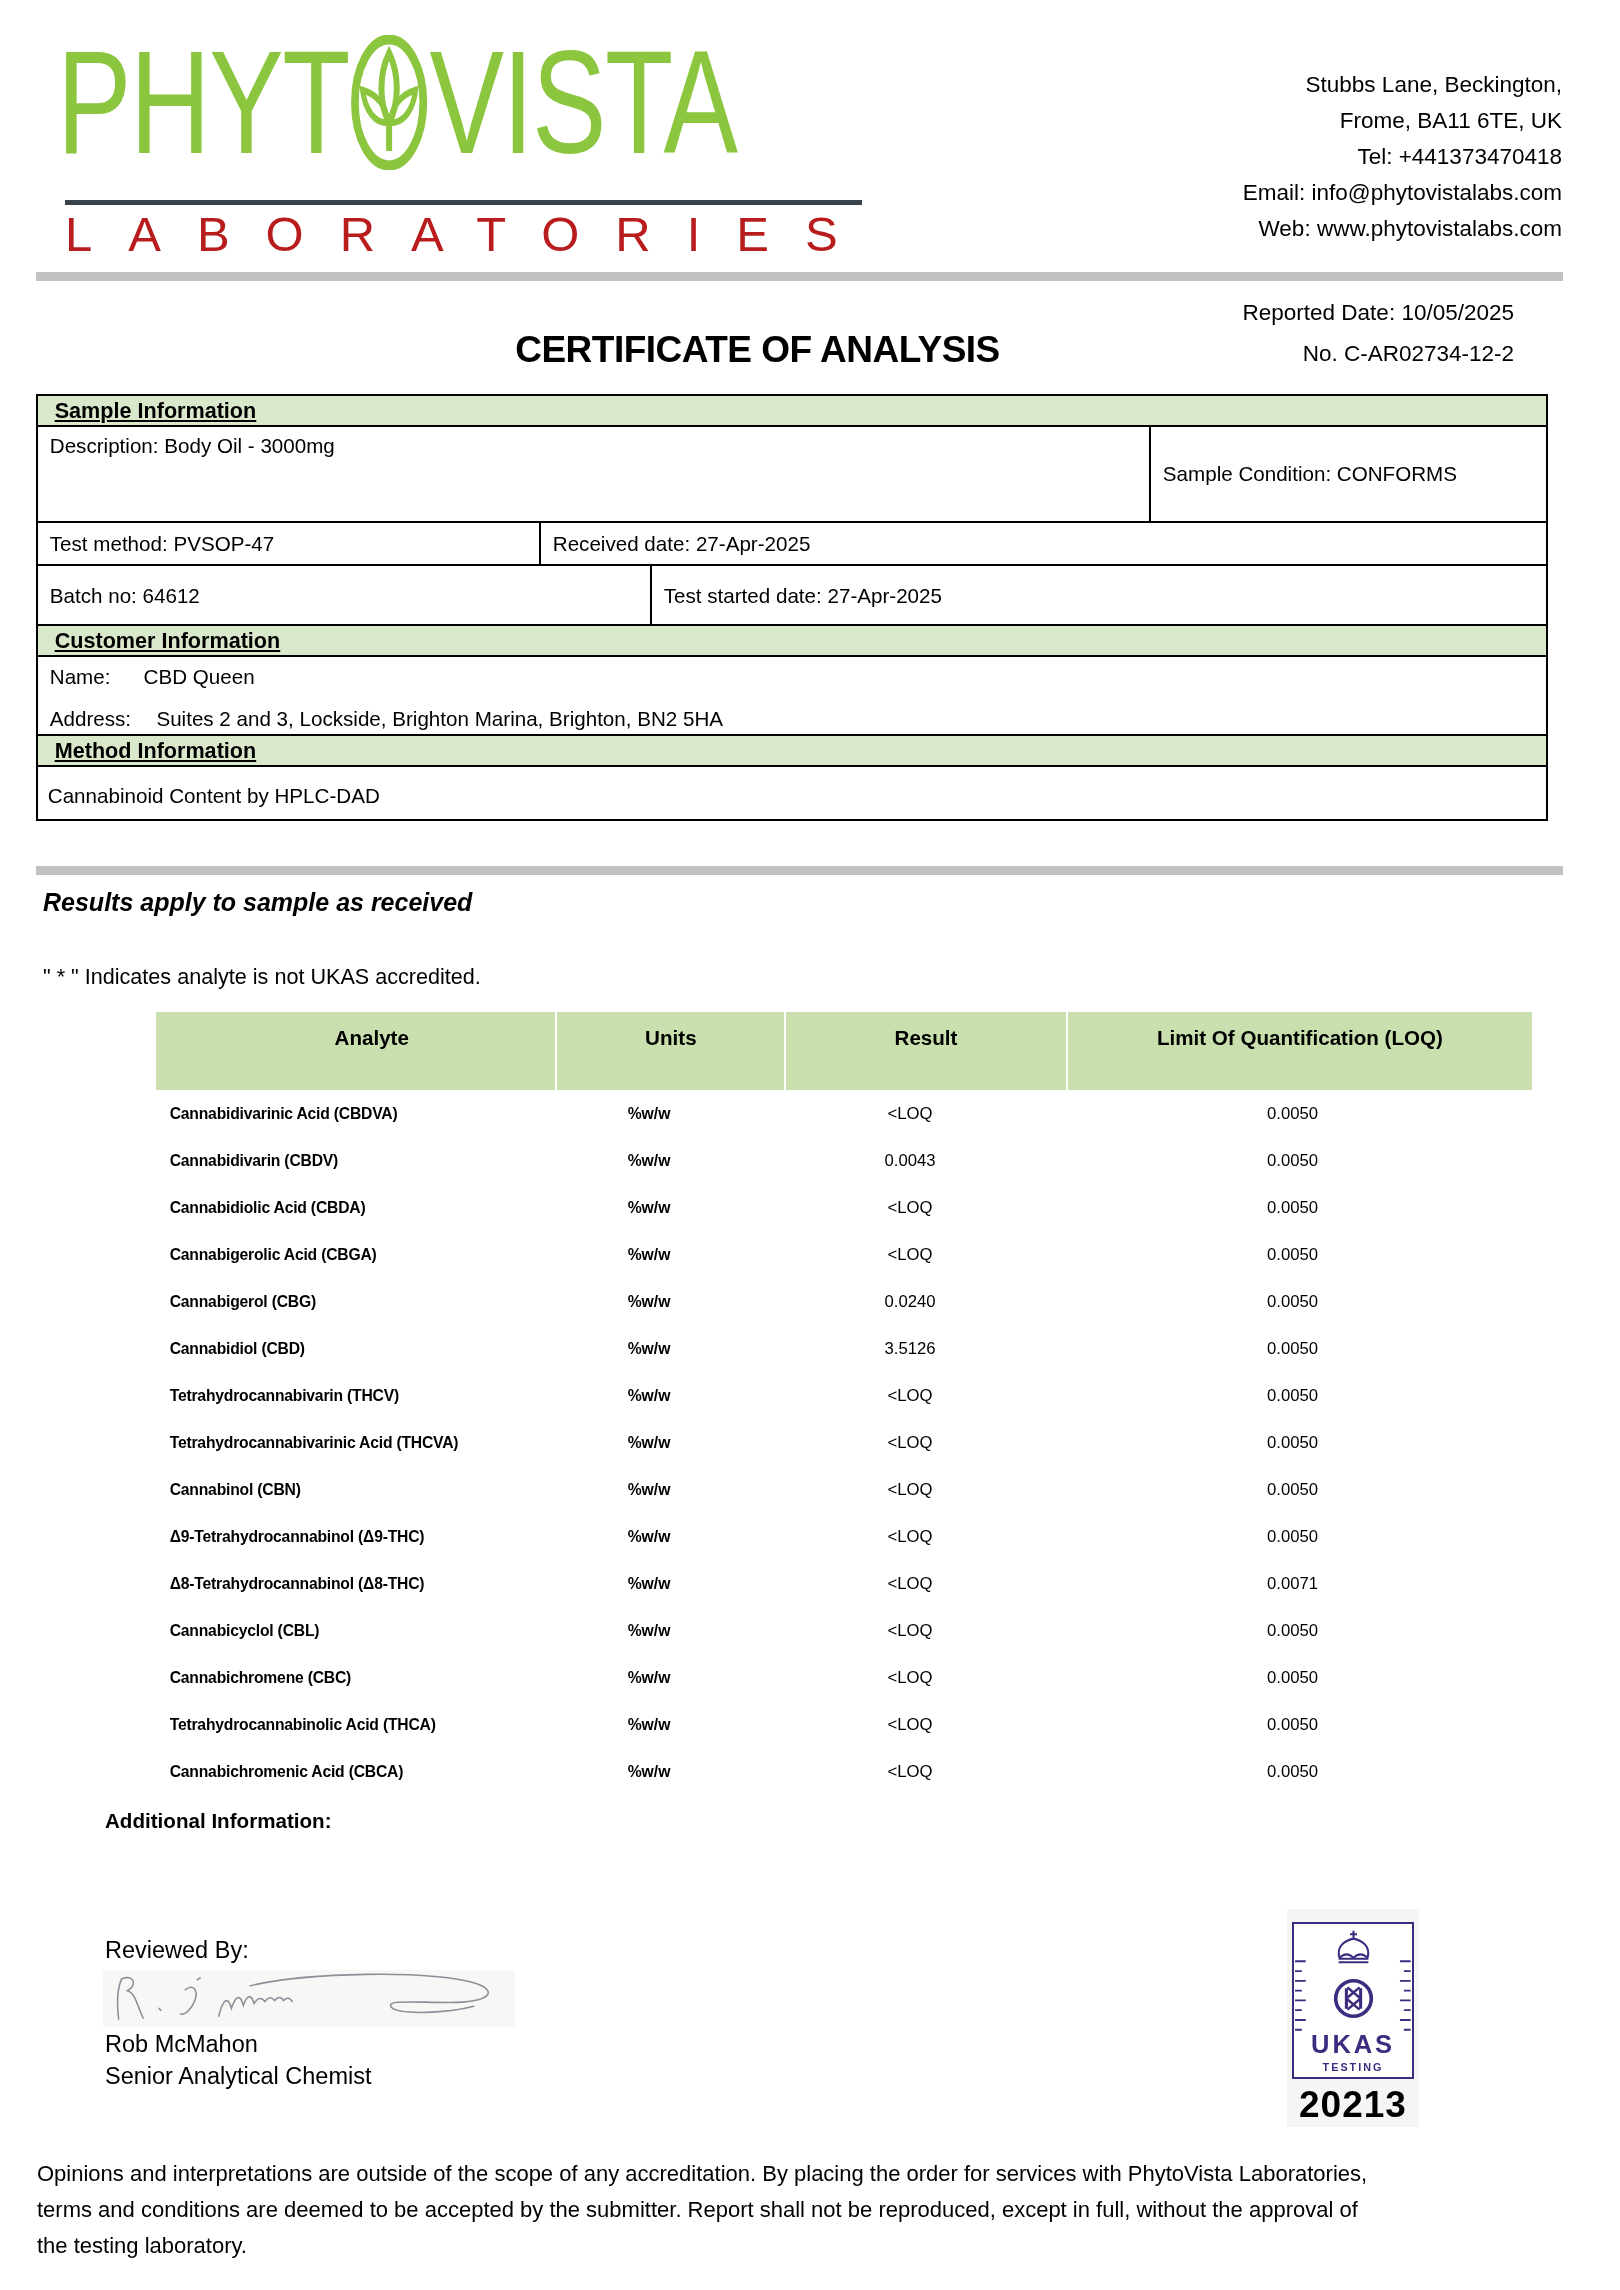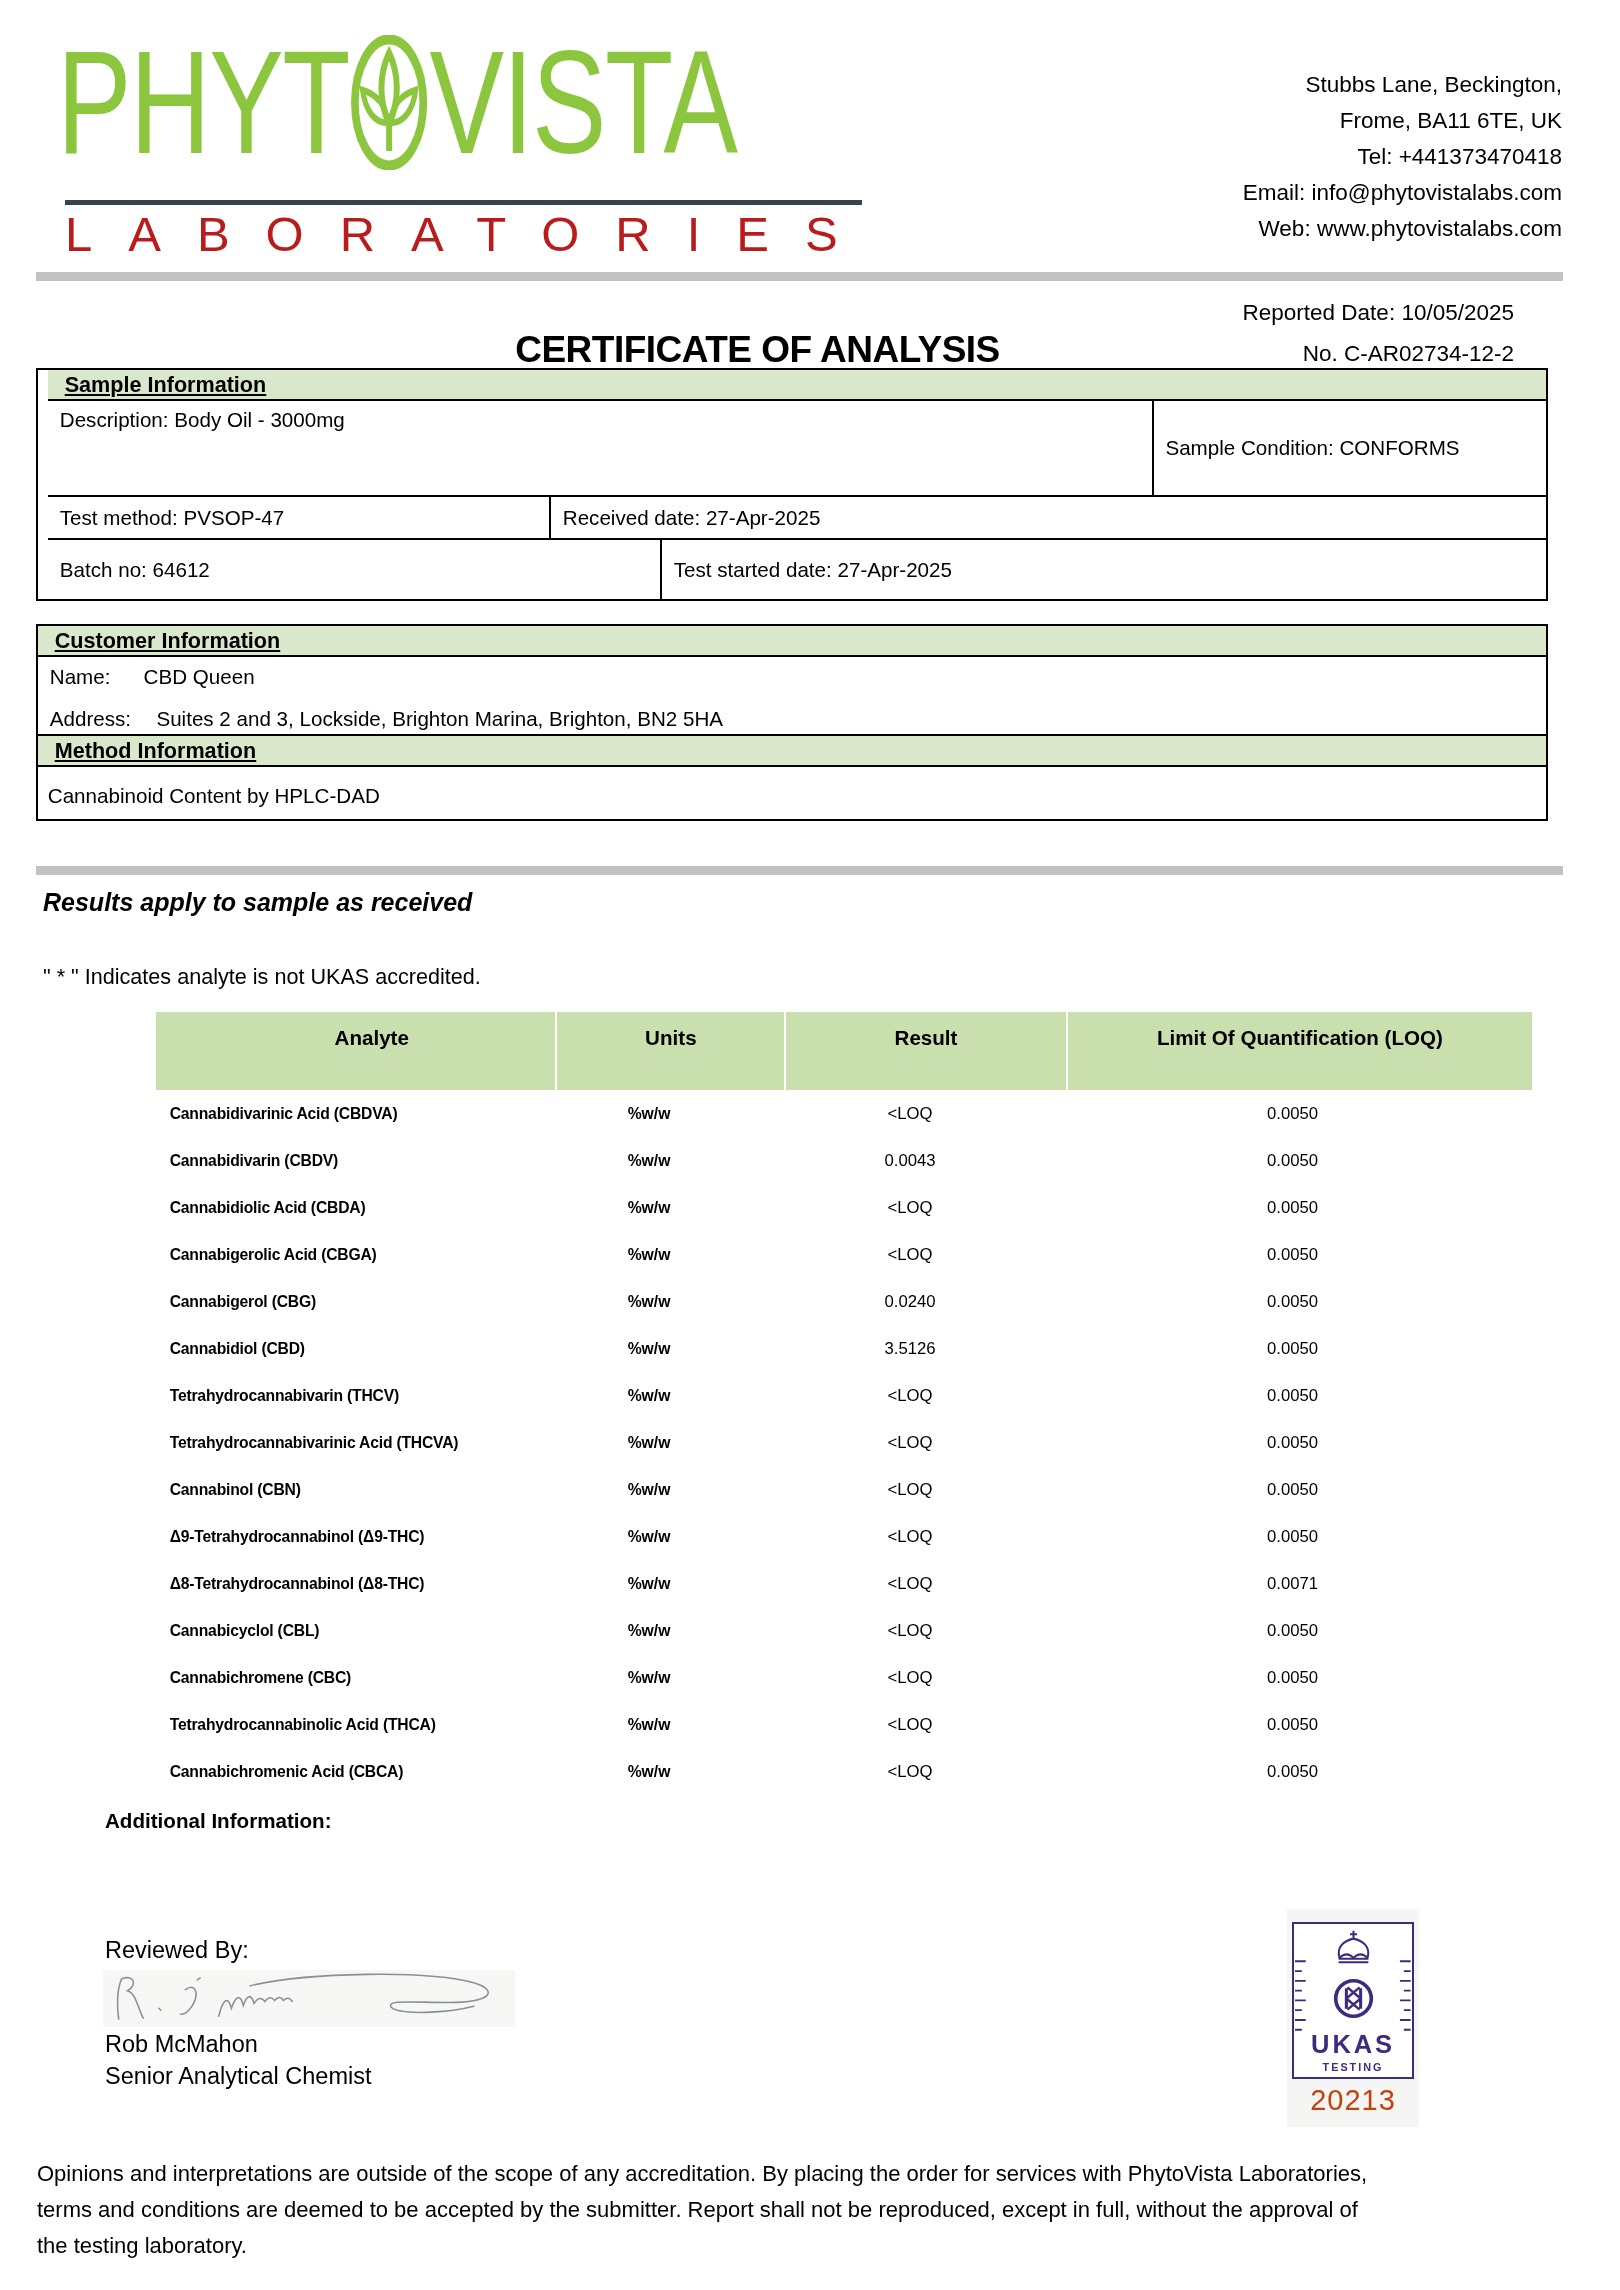--- a/index.html
+++ b/index.html
@@ -24,21 +24,21 @@
 
   
   .coa-title{position:absolute;left:0;top:329px;width:1515px;text-align:center;
              font-size:37px;font-weight:bold;letter-spacing:-0.5px;}
   .reported{position:absolute;right:106px;top:292px;text-align:right;font-size:22.5px;line-height:41px;}
 
   
   .section{position:absolute;left:36px;width:1512px;border:2.9px solid #000;box-sizing:border-box;background:#fff;}
   .sec-head{background:#d9e7cb;border-bottom:2.9px solid #000;font-size:21.6px;font-weight:bold;
             text-decoration:underline;padding-left:16.7px;height:29px;line-height:29px;}
-  .sec-sample{top:368px;padding-left:10px;}
+  .sec-sample{top:394px;}
   .srow{display:flex;box-sizing:border-box;}
   .scell{box-sizing:border-box;font-size:20.6px;padding-left:11.8px;}
   .row-desc{height:94px;}
   .cell-desc{width:1116px;border-right:2.9px solid #000;padding-top:6.9px;}
   .cell-cond{width:396px;display:flex;align-items:center;}
   .row3{height:43px;border-top:2.9px solid #000;}
   .row4{height:61px;border-top:2.9px solid #000;}
   .c1{width:614px;border-right:2.9px solid #000;display:flex;align-items:center;}
   .c2{width:503px;border-right:2.9px solid #000;display:flex;align-items:center;}
   .c3{width:396px;display:flex;align-items:center;}
@@ -76,21 +76,21 @@
   .sig-box{position:absolute;left:103px;top:1970px;width:412px;height:57px;background:#f7f7f5;}
   .sig-name{position:absolute;left:105px;top:2031px;font-size:23.5px;}
   .sig-title{position:absolute;left:105px;top:2063px;font-size:23.5px;}
 
   
   .ukas-wrap{position:absolute;left:1287px;top:1909px;width:132px;height:218px;background:#f5f5f3;}
   .ukas-box{position:relative;margin:12.7px auto 0 auto;width:122px;height:157px;background:#fff;
             border:2.9px solid #3d2b80;box-sizing:border-box;text-align:center;}
   .ukas-word{font-size:25.5px;font-weight:bold;color:#3d2b80;letter-spacing:2.9px;margin-top:1px;}
   .ukas-sub{font-size:10.8px;font-weight:bold;color:#3d2b80;letter-spacing:2px;margin-top:2.9px;}
-  .ukas-num{color:#c2410c;font-size:29px;text-align:center;margin-top:4.9px;letter-spacing:1px;}
+  .ukas-num{color:#000000;font-size:37px;text-align:center;margin-top:4.9px;letter-spacing:1px;font-weight:bold;}
   .tickL{position:absolute;left:1px;top:35px;} .tickR{position:absolute;right:1px;top:35px;}
 
   
   .footer{position:absolute;left:37px;top:2156px;width:1500px;font-size:22px;line-height:36px;}
 </style>
 </head>
 <body>
 
 <div class="page">
 

